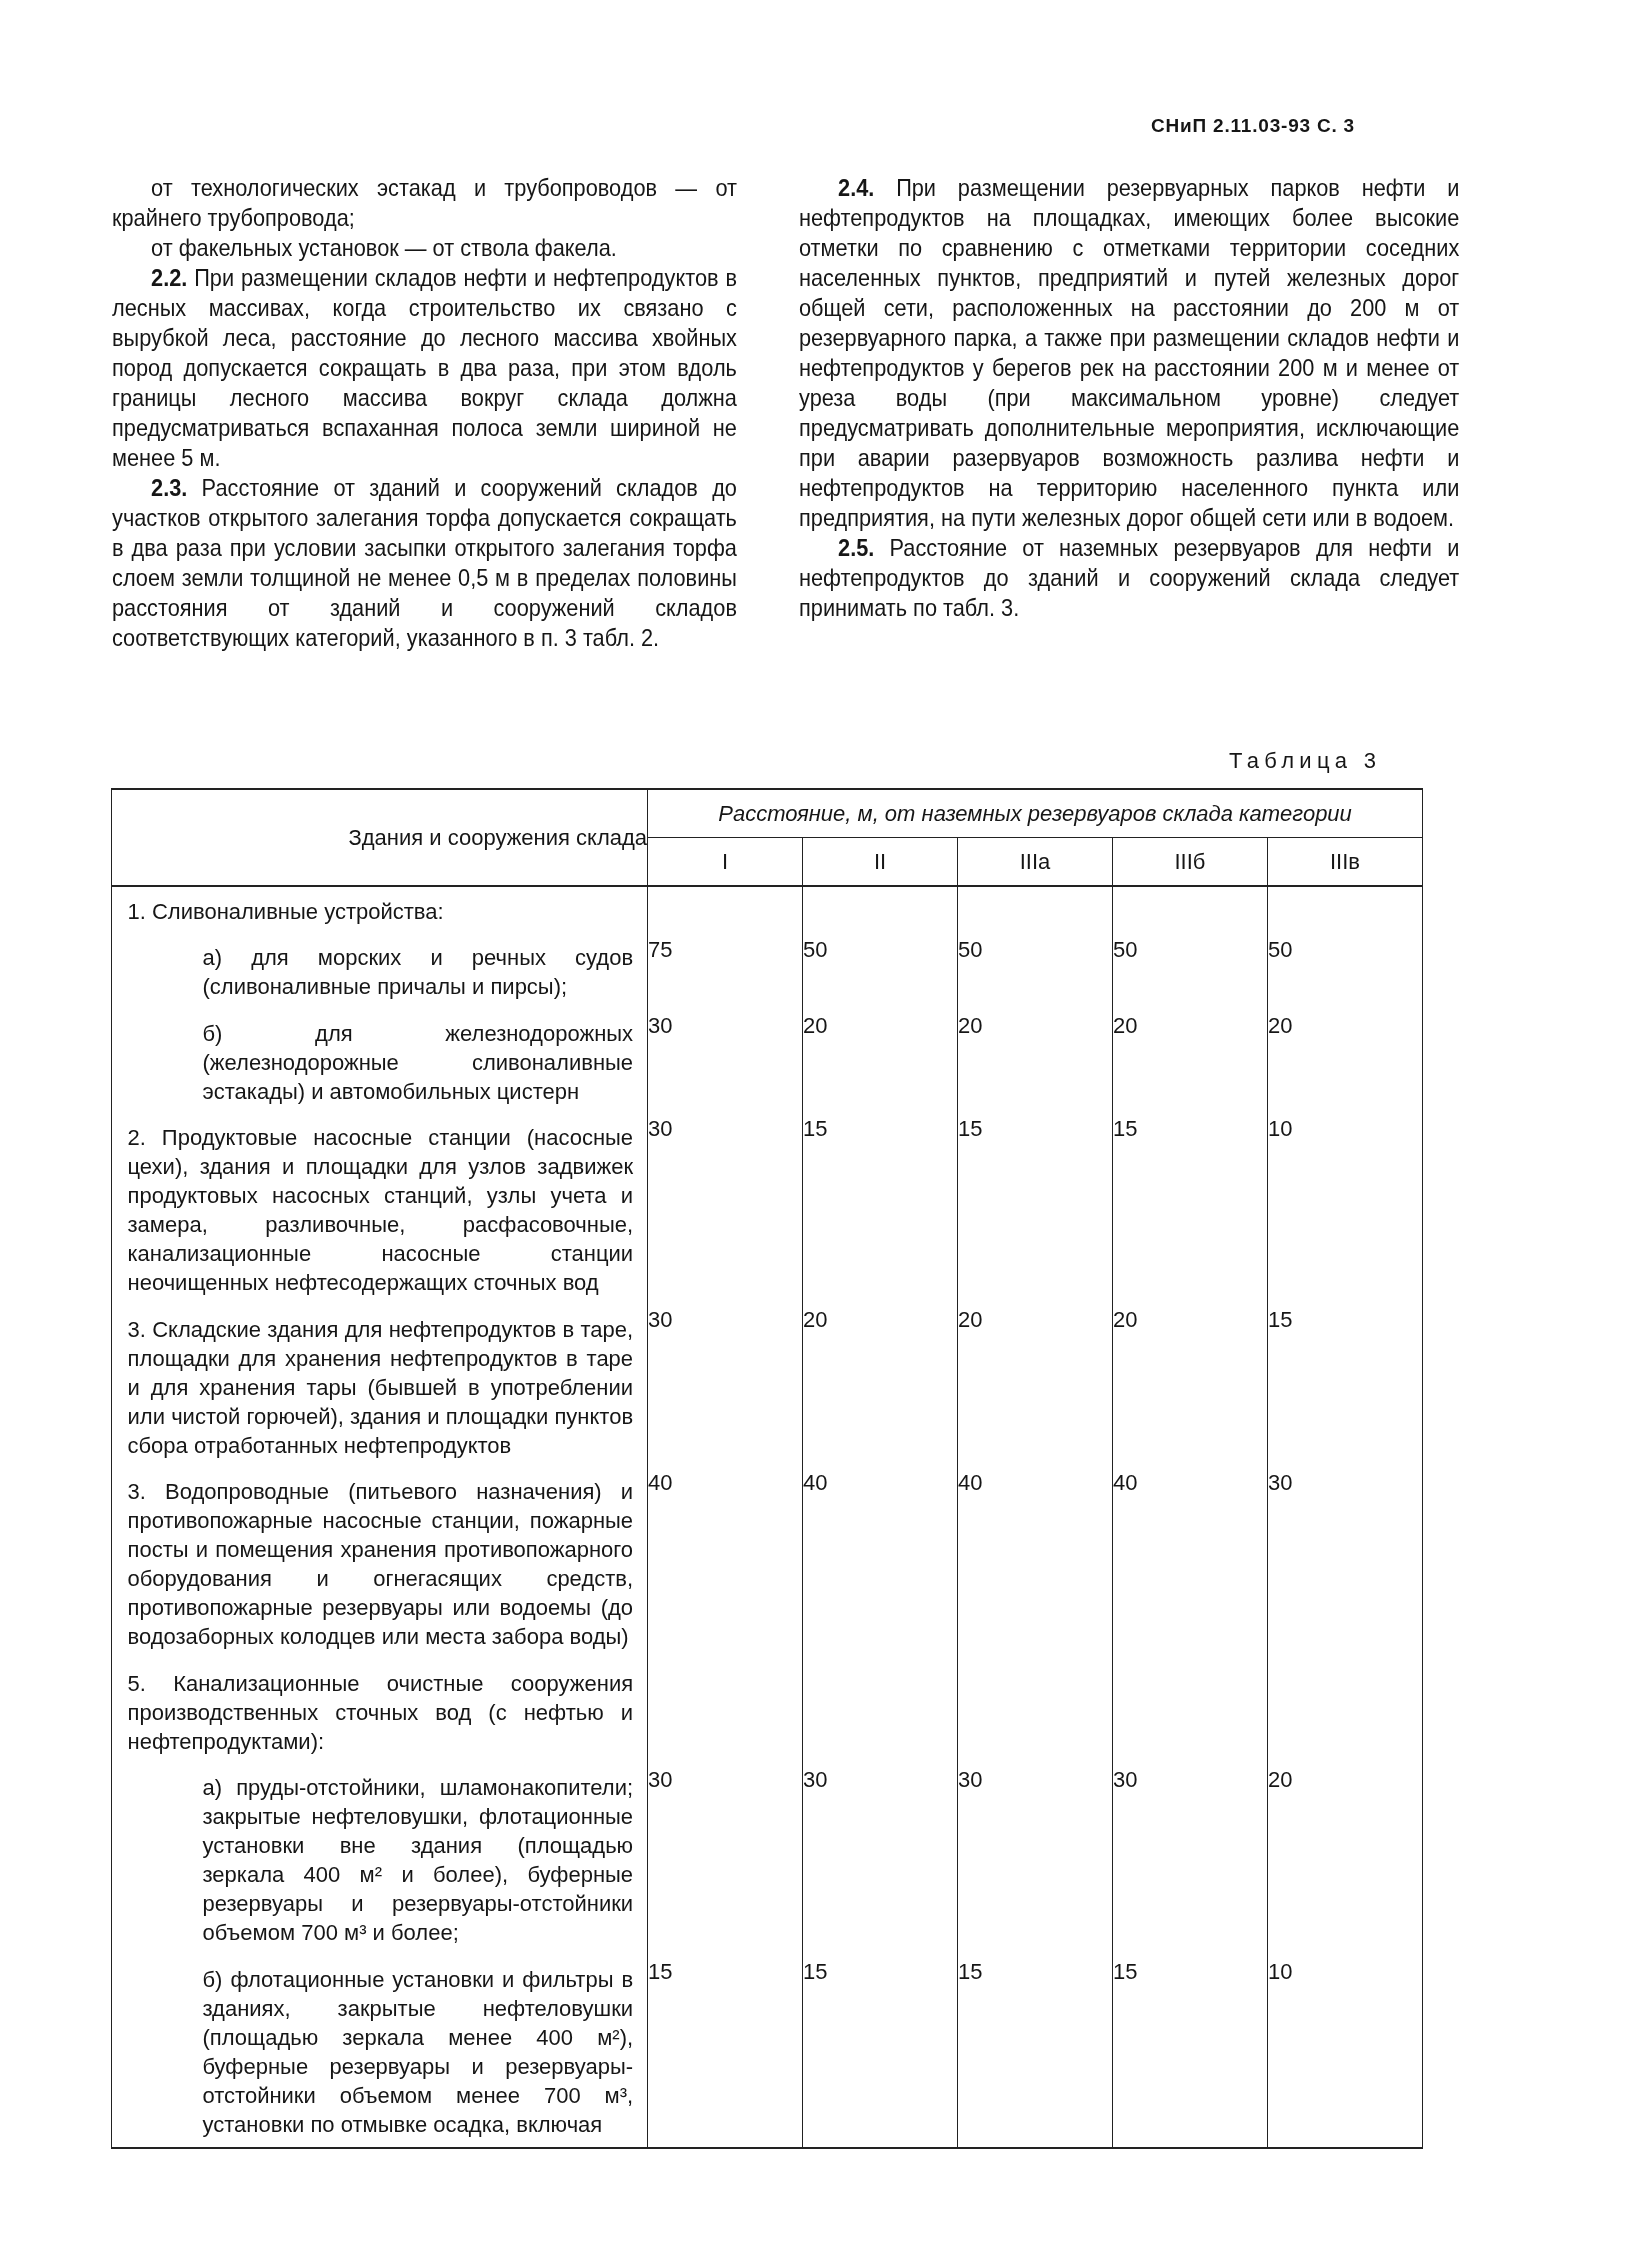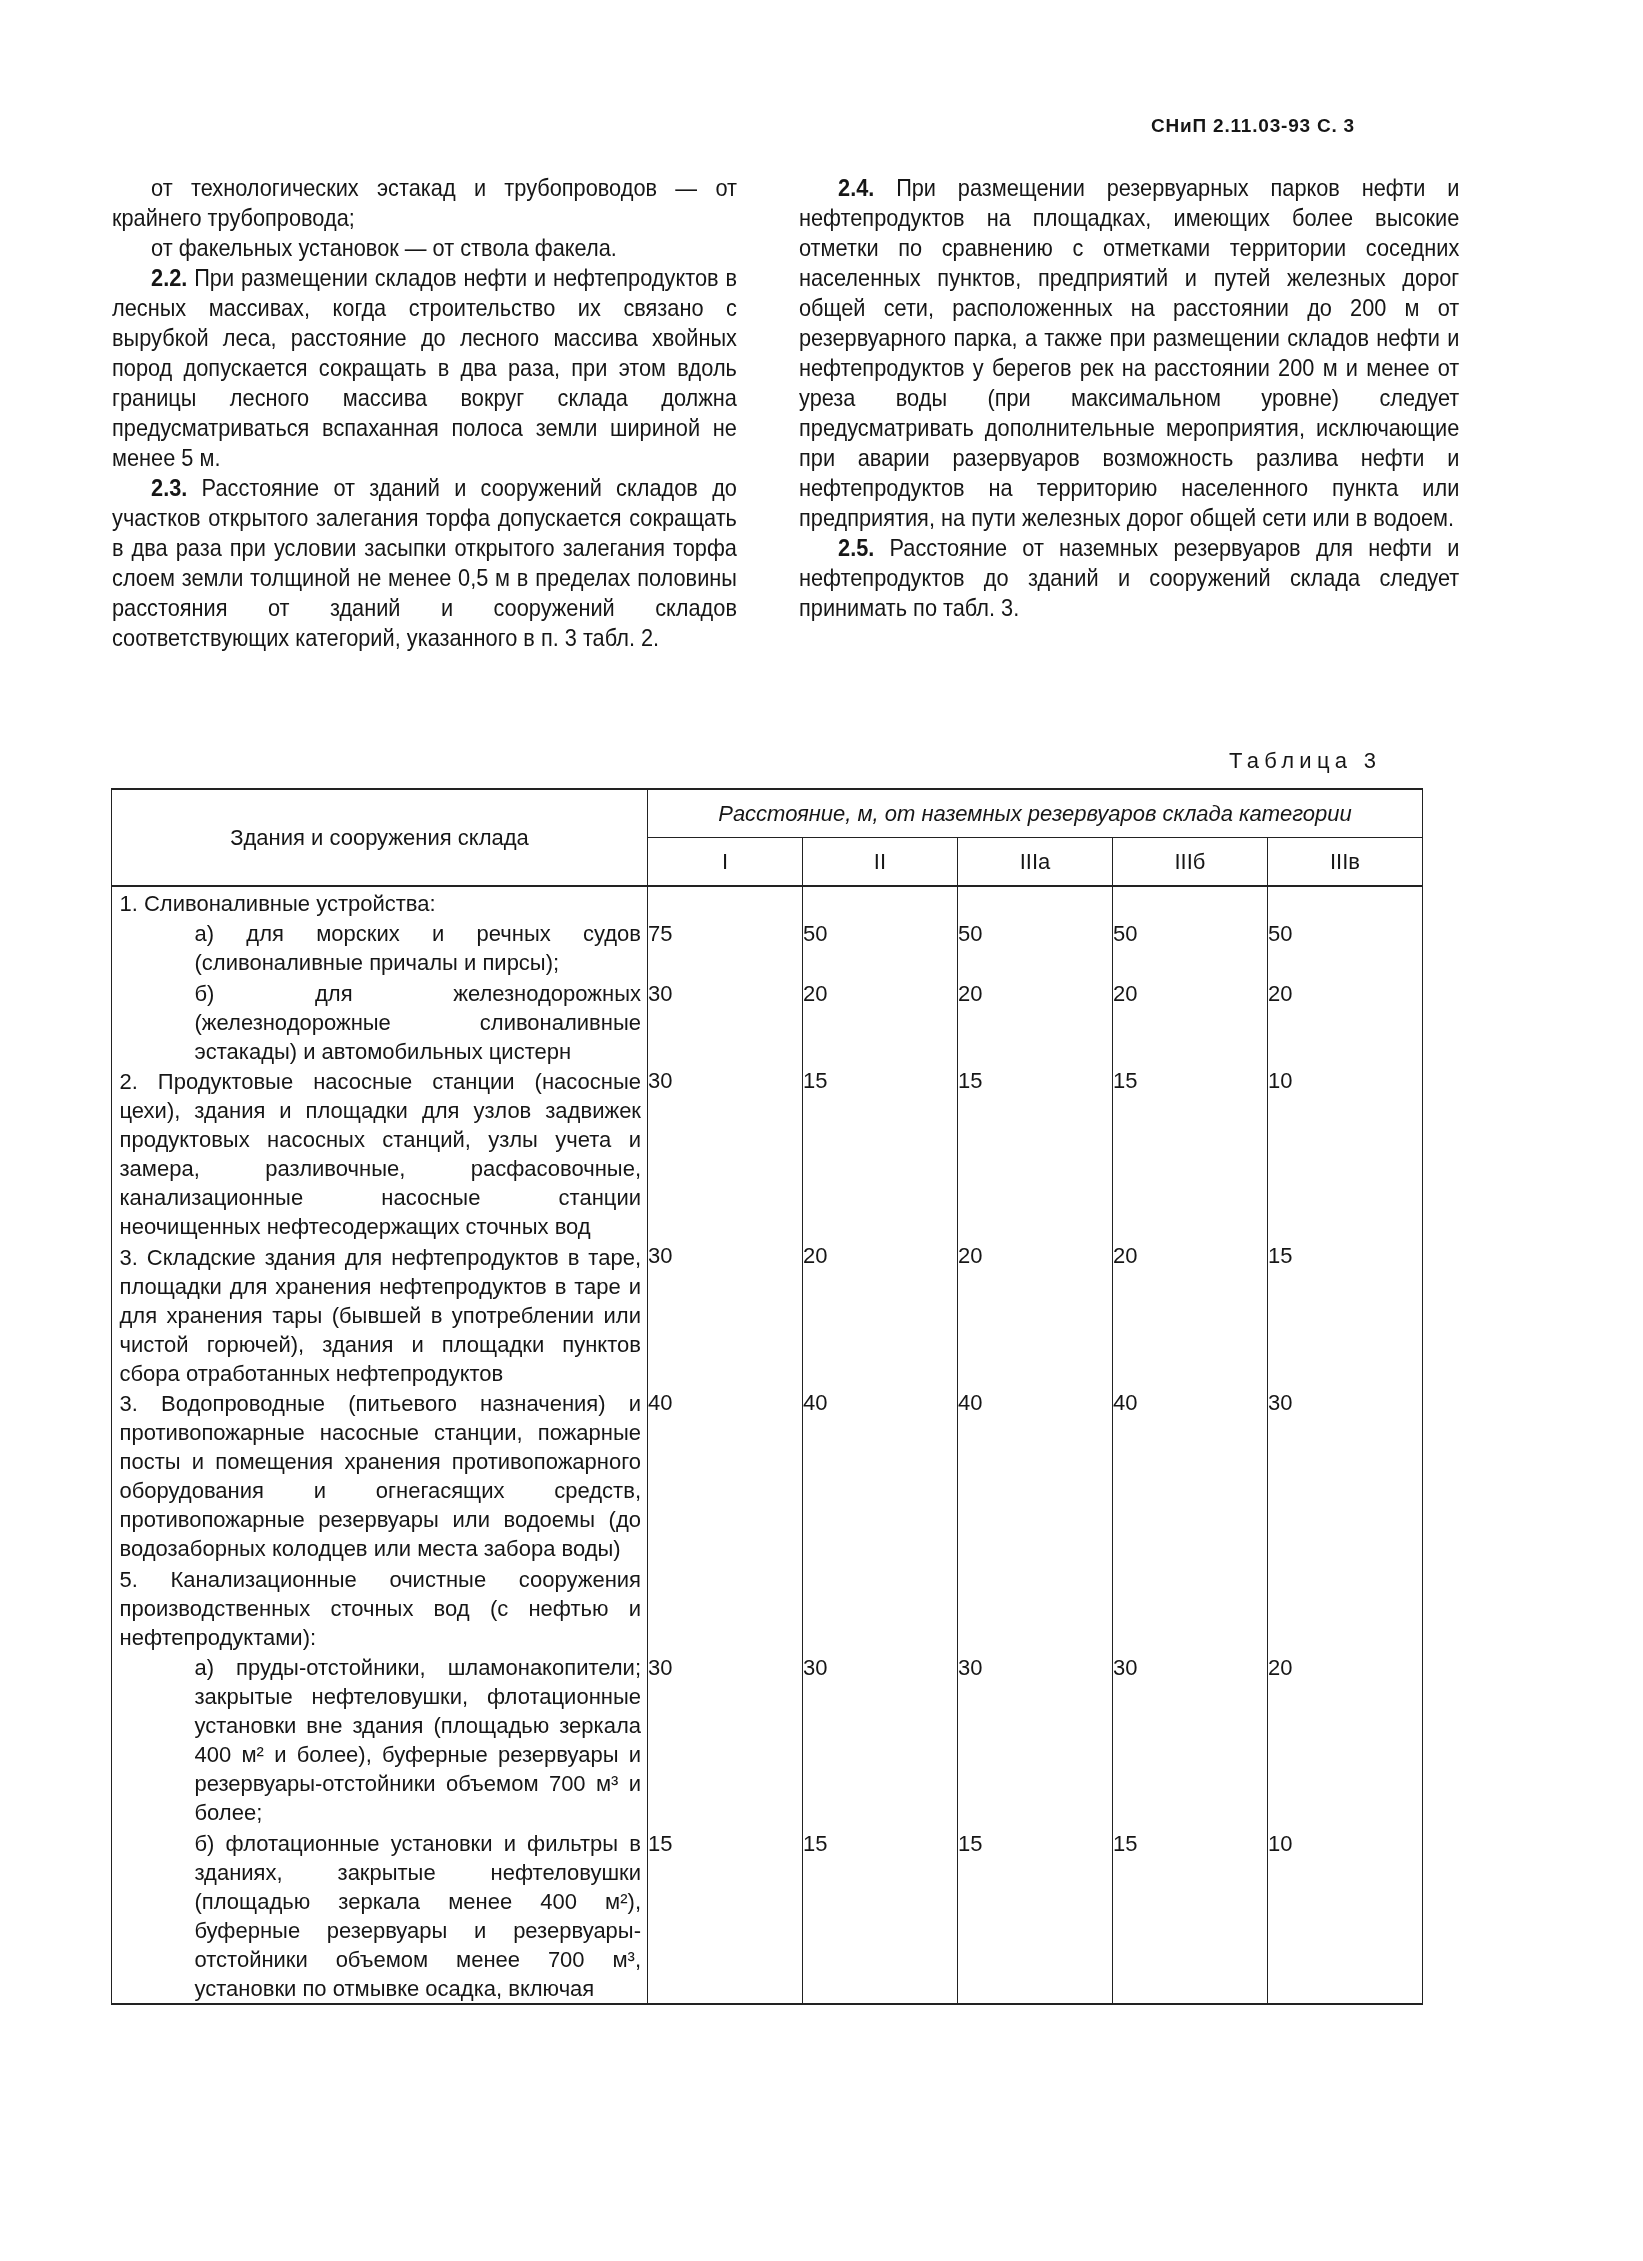--- a/index.html
+++ b/index.html
@@ -24,31 +24,31 @@
     position: absolute; left: 1229px; top: 748px; font-size: 22px;
     letter-spacing: 5.3px;
   }
   table.t3 {
     position: absolute; left: 111px; top: 788px; width: 1312px;
     border-collapse: collapse; font-size: 22px; line-height: 29px;
   }
   table.t3 th, table.t3 td { border-left: 1.5px solid #222; border-right: 1.5px solid #222; padding: 0; }
   table.t3 thead tr:first-child th { border-top: 2.3px solid #222; }
   table.t3 thead th { font-weight: normal; text-align: center; }
-  table.t3 th.head-main { height: 95px; width: 537px; }
+  table.t3 th.head-main { height: 95px; width: 537px; text-align: right; }
   table.t3 th.head-group { height: 47px; border-bottom: 1.5px solid #222; font-style: italic; }
   table.t3 th.head-cat { height: 47px; width: 155px; }
   table.t3 thead tr:last-child th { border-bottom: 2.3px solid #222; }
   table.t3 th.head-main { border-bottom: 2.3px solid #222; }
   table.t3 tbody tr:last-child td { border-bottom: 2.3px solid #222; }
   table.t3 td { vertical-align: top; }
   table.t3 td.name { padding: 1.5px 6px 0 7.5px; text-align: justify; }
   table.t3 td.val { }
   table.t3 td.name .sub { padding-left: 75px; }
-  table.t3 td.name p { margin: 0; }
+  table.t3 td.name p { margin: 8px; }
 </style>
 </head>
 <body>
 
 <div class="running-head">СНиП 2.11.03-93 С. 3</div>
 
 <div class="col col-left">
   <p class="indent"><span class="num"></span><span>от технологических эстакад и трубопроводов — от крайнего трубопровода;</span></p>
   <p class="indent"><span class="num"></span><span>от факельных установок — от ствола факела.</span></p>
   <p class="indent"><span class="num">2.2.</span><span> При размещении складов нефти и нефтепродуктов в лесных массивах, когда строительство их связано с вырубкой леса, расстояние до лесного массива хвойных пород допускается сокращать в два раза, при этом вдоль границы лесного массива вокруг склада должна предусматриваться вспаханная полоса земли шириной не менее 5 м.</span></p>

